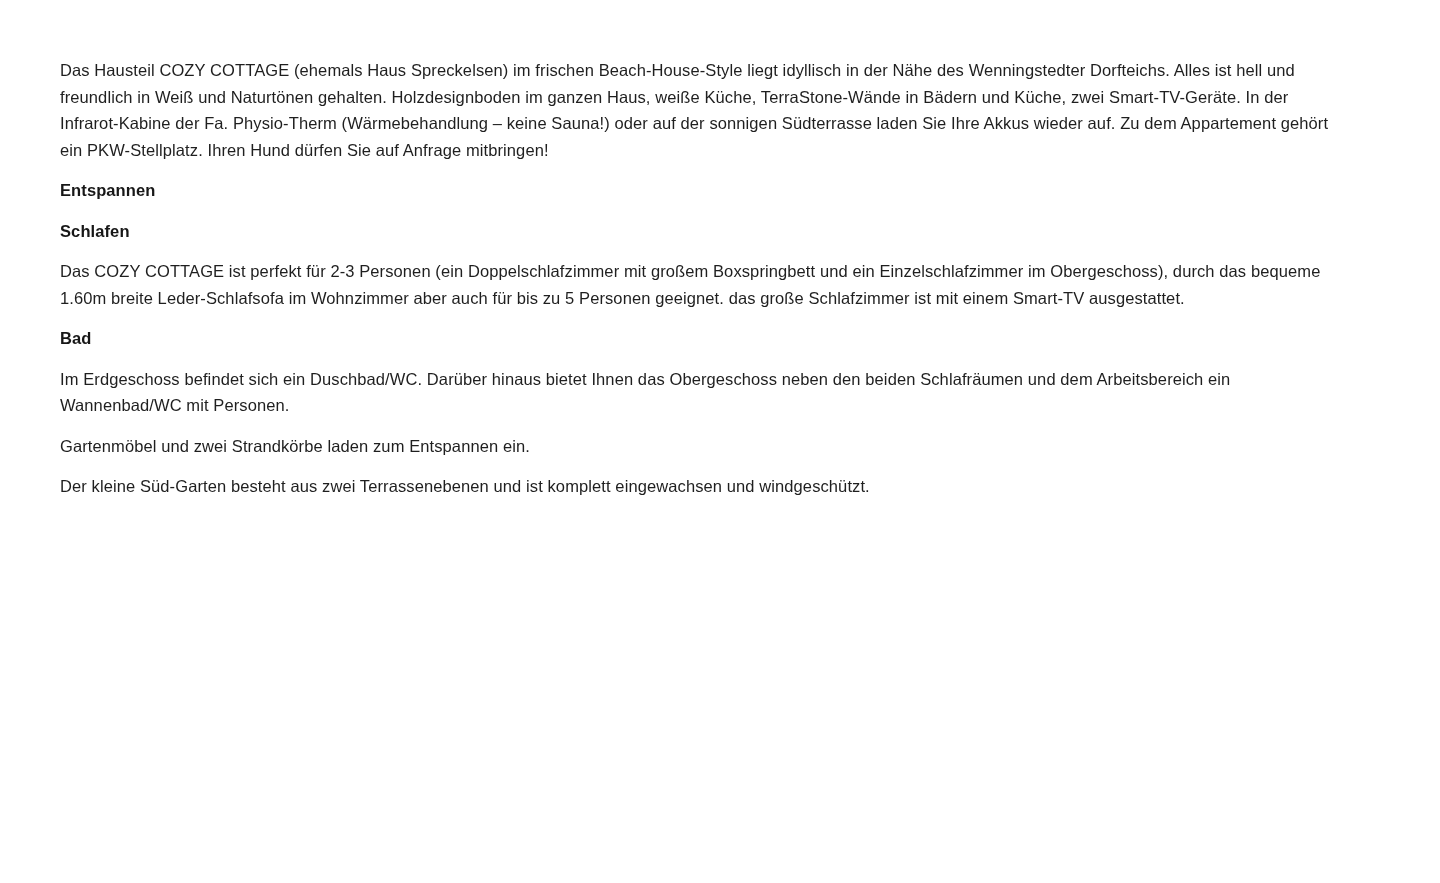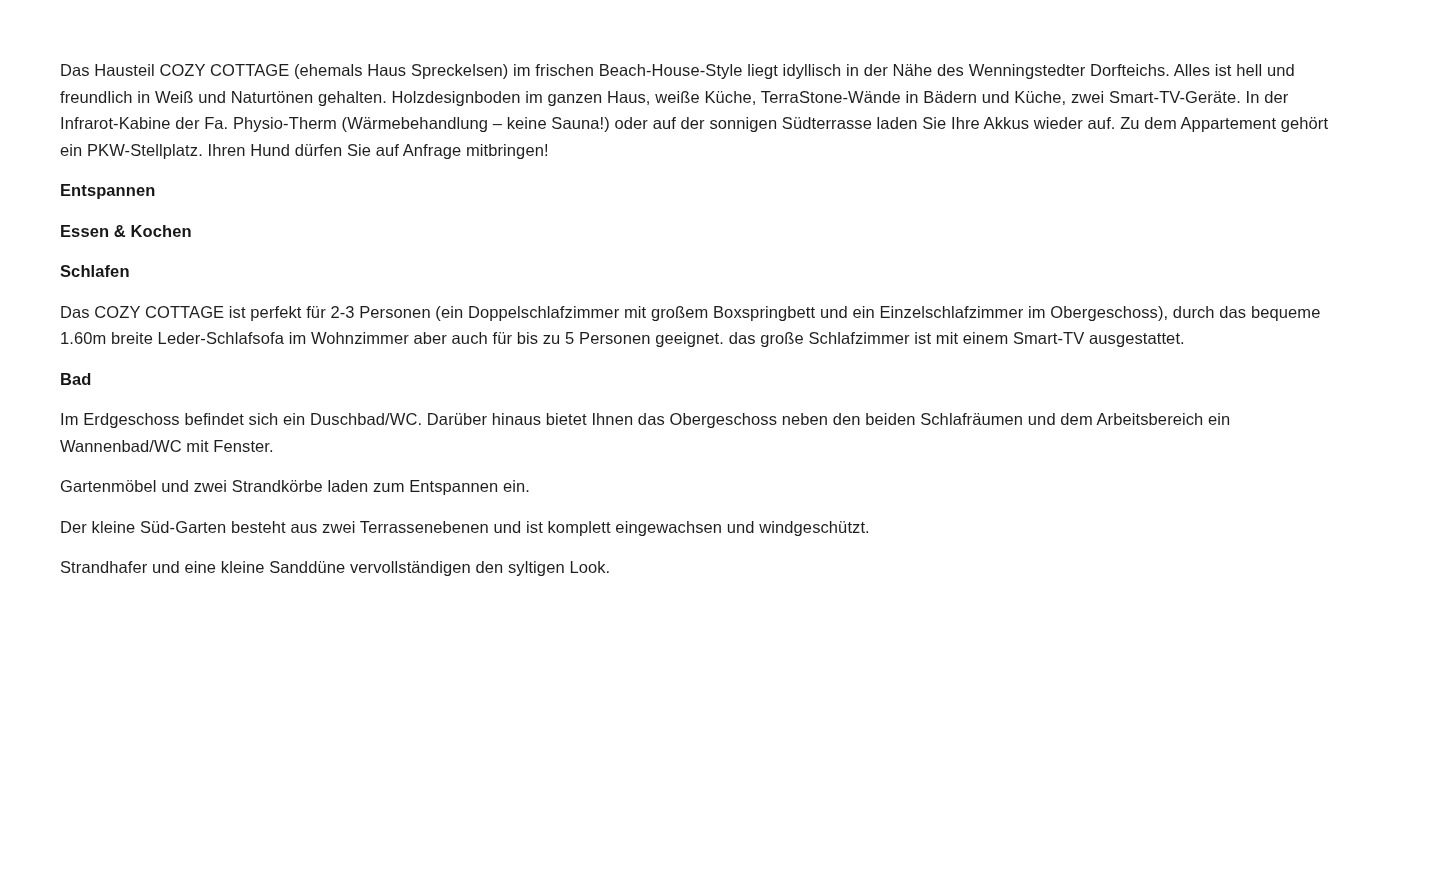--- a/index.html
+++ b/index.html
@@ -44,32 +44,30 @@
 
 <div class="doc">
 
   <p class="intro">Das Hausteil COZY COTTAGE (ehemals Haus Spreckelsen) im frischen Beach-House-Style liegt idyllisch in der Nähe des Wenningstedter Dorfteichs. Alles ist hell und freundlich in Weiß und Naturtönen gehalten. Holzdesignboden im ganzen Haus, weiße Küche, TerraStone-Wände in Bädern und Küche, zwei Smart-TV-Geräte. In der Infrarot-Kabine der Fa. Physio-Therm (Wärmebehandlung – keine Sauna!) oder auf der sonnigen Südterrasse laden Sie Ihre Akkus wieder auf. Zu dem Appartement gehört ein PKW-Stellplatz. Ihren Hund dürfen Sie auf Anfrage mitbringen!</p>
 
   <section>
     <h2>Entspannen</h2>
   </section>
 
   <section>
-    <h2>Essen &amp; Kochen</h2>
   </section>
 
   <section>
     <h2>Schlafen</h2>
     <p class="section-para">Das COZY COTTAGE ist perfekt für 2-3 Personen (ein Doppelschlafzimmer mit großem Boxspringbett und ein Einzelschlafzimmer im Obergeschoss), durch das bequeme 1.60m breite Leder-Schlafsofa im Wohnzimmer aber auch für bis zu 5 Personen geeignet. das große Schlafzimmer ist mit einem Smart-TV ausgestattet.</p>
   </section>
 
   <section>
     <h2>Bad</h2>
-    <p class="section-para">Im Erdgeschoss befindet sich ein Duschbad/WC. Darüber hinaus bietet Ihnen das Obergeschoss neben den beiden Schlafräumen und dem Arbeitsbereich ein Wannenbad/WC mit Fenster.</p>
+    <p class="section-para">Im Erdgeschoss befindet sich ein Duschbad/WC. Darüber hinaus bietet Ihnen das Obergeschoss neben den beiden Schlafräumen und dem Arbeitsbereich ein Wannenbad/WC mit Personen.</p>
   </section>
 
   <section>
     <p class="section-para">Gartenmöbel und zwei Strandkörbe laden zum Entspannen ein.</p>
     <p class="section-para">Der kleine Süd-Garten besteht aus zwei Terrassenebenen und ist komplett eingewachsen und windgeschützt.</p>
-    <p class="section-para">Strandhafer und eine kleine Sanddüne vervollständigen den syltigen Look.</p>
   </section>
 
 </div>
 
 </body></html>

